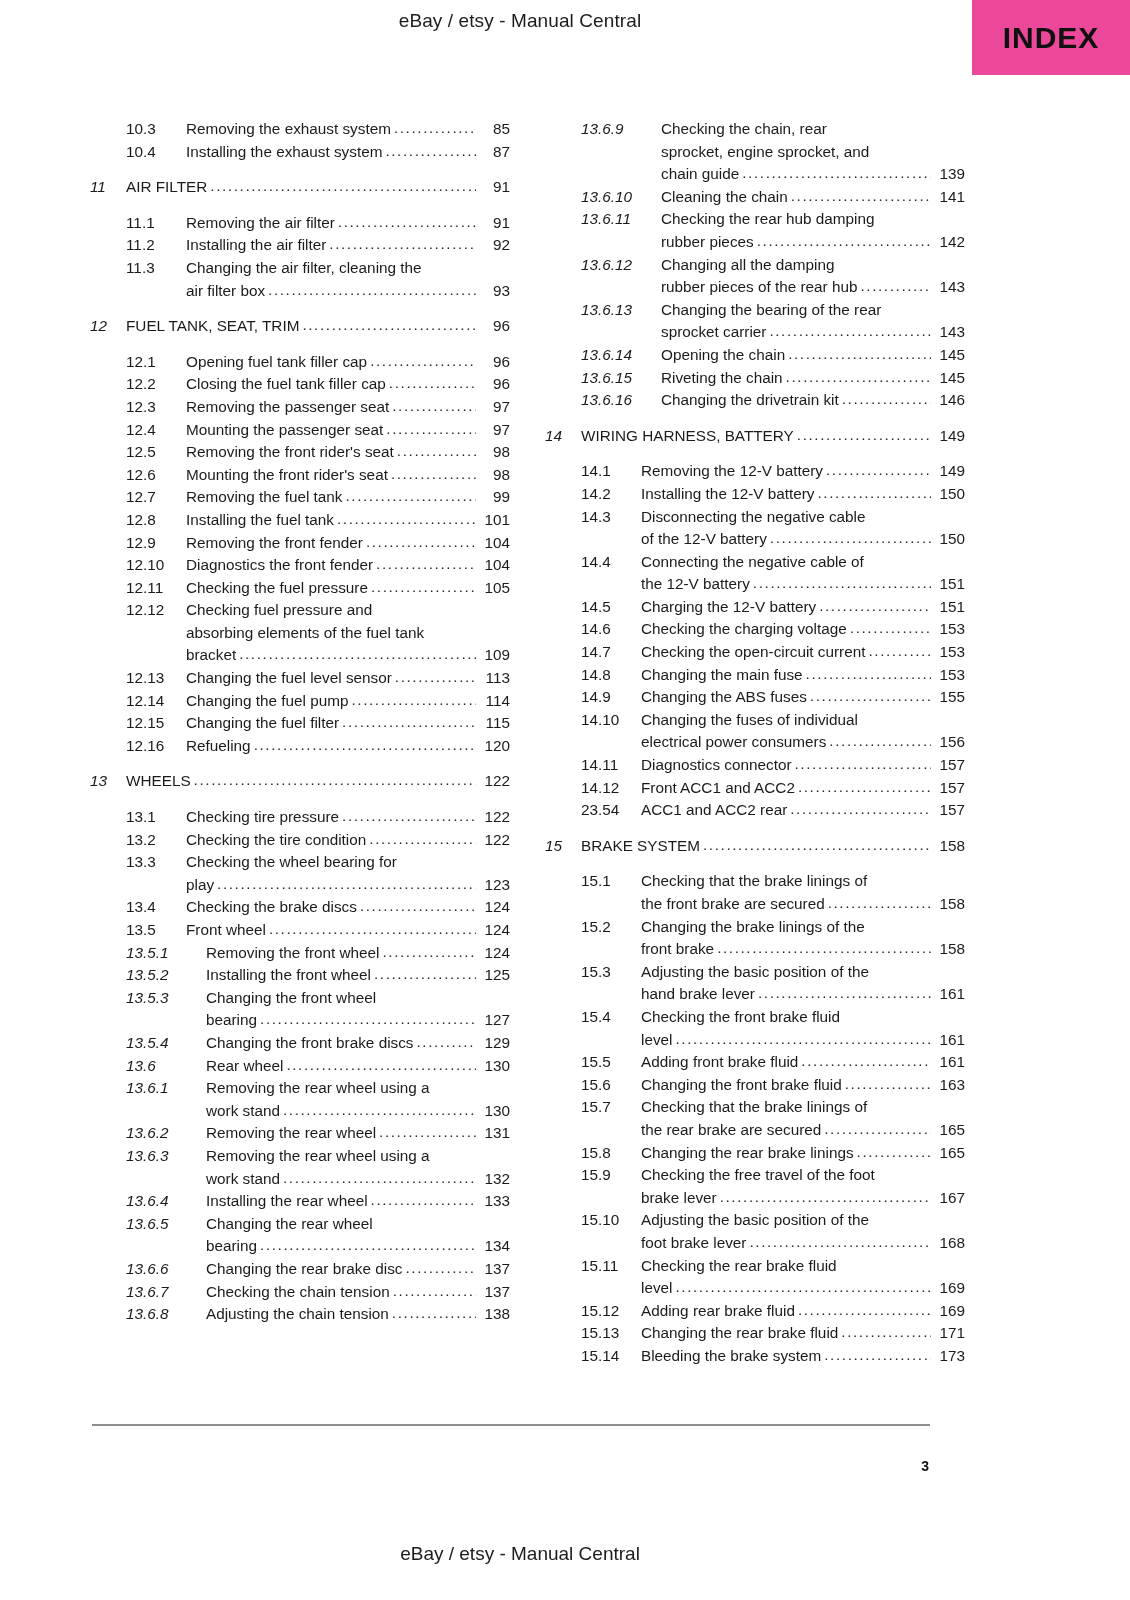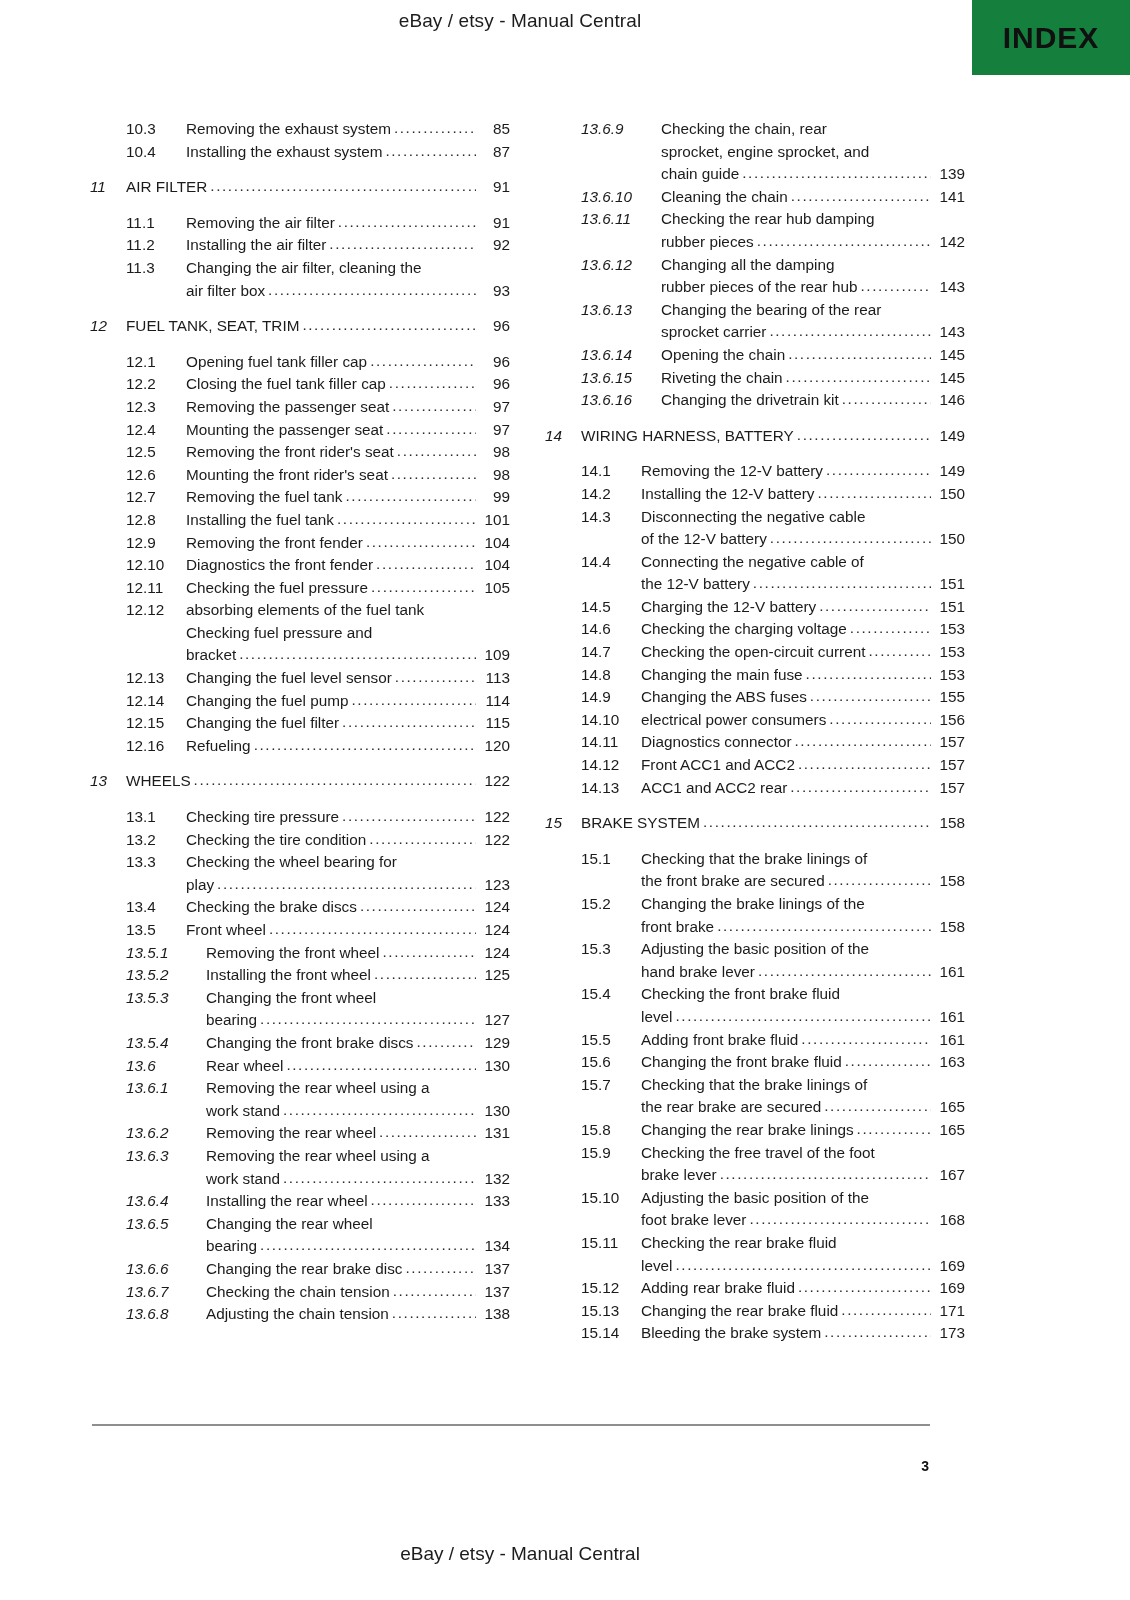--- a/index.html
+++ b/index.html
@@ -33,21 +33,21 @@
     font-size: 19px;
     letter-spacing: 0.1px;
     color: #1c1c1c;
   }
   #index-tab {
     position: absolute;
     top: 0;
     right: 0;
     width: 158px;
     height: 75px;
-    background: #15803d;
+    background: #ec4899;
     display: flex;
     align-items: center;
     justify-content: center;
   }
   #index-tab-label {
     font-size: 30px;
     font-weight: bold;
     letter-spacing: 1px;
     color: #101010;
   }
@@ -402,22 +402,22 @@
               <span class="dots">......................................................................................................</span>
               <span class="page-no">105</span>
             </span>
           </span>
         </span>
       </div>
       <div class="entry lvl2 multi">
         <span class="e-num">12.12</span>
         <span class="e-body">
           <span class="e-text">
+            <span class="e-line">Checking fuel pressure and</span>
             <span class="e-line">absorbing elements of the fuel tank</span>
-            <span class="e-line">Checking fuel pressure and</span>
             <span class="e-last">
               <span class="e-lastlabel">bracket </span>
               <span class="dots">......................................................................................................</span>
               <span class="page-no">109</span>
             </span>
           </span>
         </span>
       </div>
       <div class="entry lvl2">
         <span class="e-num">12.13</span>
@@ -922,20 +922,21 @@
               <span class="dots">......................................................................................................</span>
               <span class="page-no">155</span>
             </span>
           </span>
         </span>
       </div>
       <div class="entry lvl2 multi">
         <span class="e-num">14.10</span>
         <span class="e-body">
           <span class="e-text">
+            <span class="e-line">Changing the fuses of individual</span>
             <span class="e-last">
               <span class="e-lastlabel">electrical power consumers </span>
               <span class="dots">......................................................................................................</span>
               <span class="page-no">156</span>
             </span>
           </span>
         </span>
       </div>
       <div class="entry lvl2">
         <span class="e-num">14.11</span>
@@ -955,21 +956,21 @@
           <span class="e-text">
             <span class="e-last">
               <span class="e-lastlabel">Front ACC1 and ACC2 </span>
               <span class="dots">......................................................................................................</span>
               <span class="page-no">157</span>
             </span>
           </span>
         </span>
       </div>
       <div class="entry lvl2">
-        <span class="e-num">14.13</span>
+        <span class="e-num">23.54</span>
         <span class="e-body">
           <span class="e-text">
             <span class="e-last">
               <span class="e-lastlabel">ACC1 and ACC2 rear </span>
               <span class="dots">......................................................................................................</span>
               <span class="page-no">157</span>
             </span>
           </span>
         </span>
       </div>

